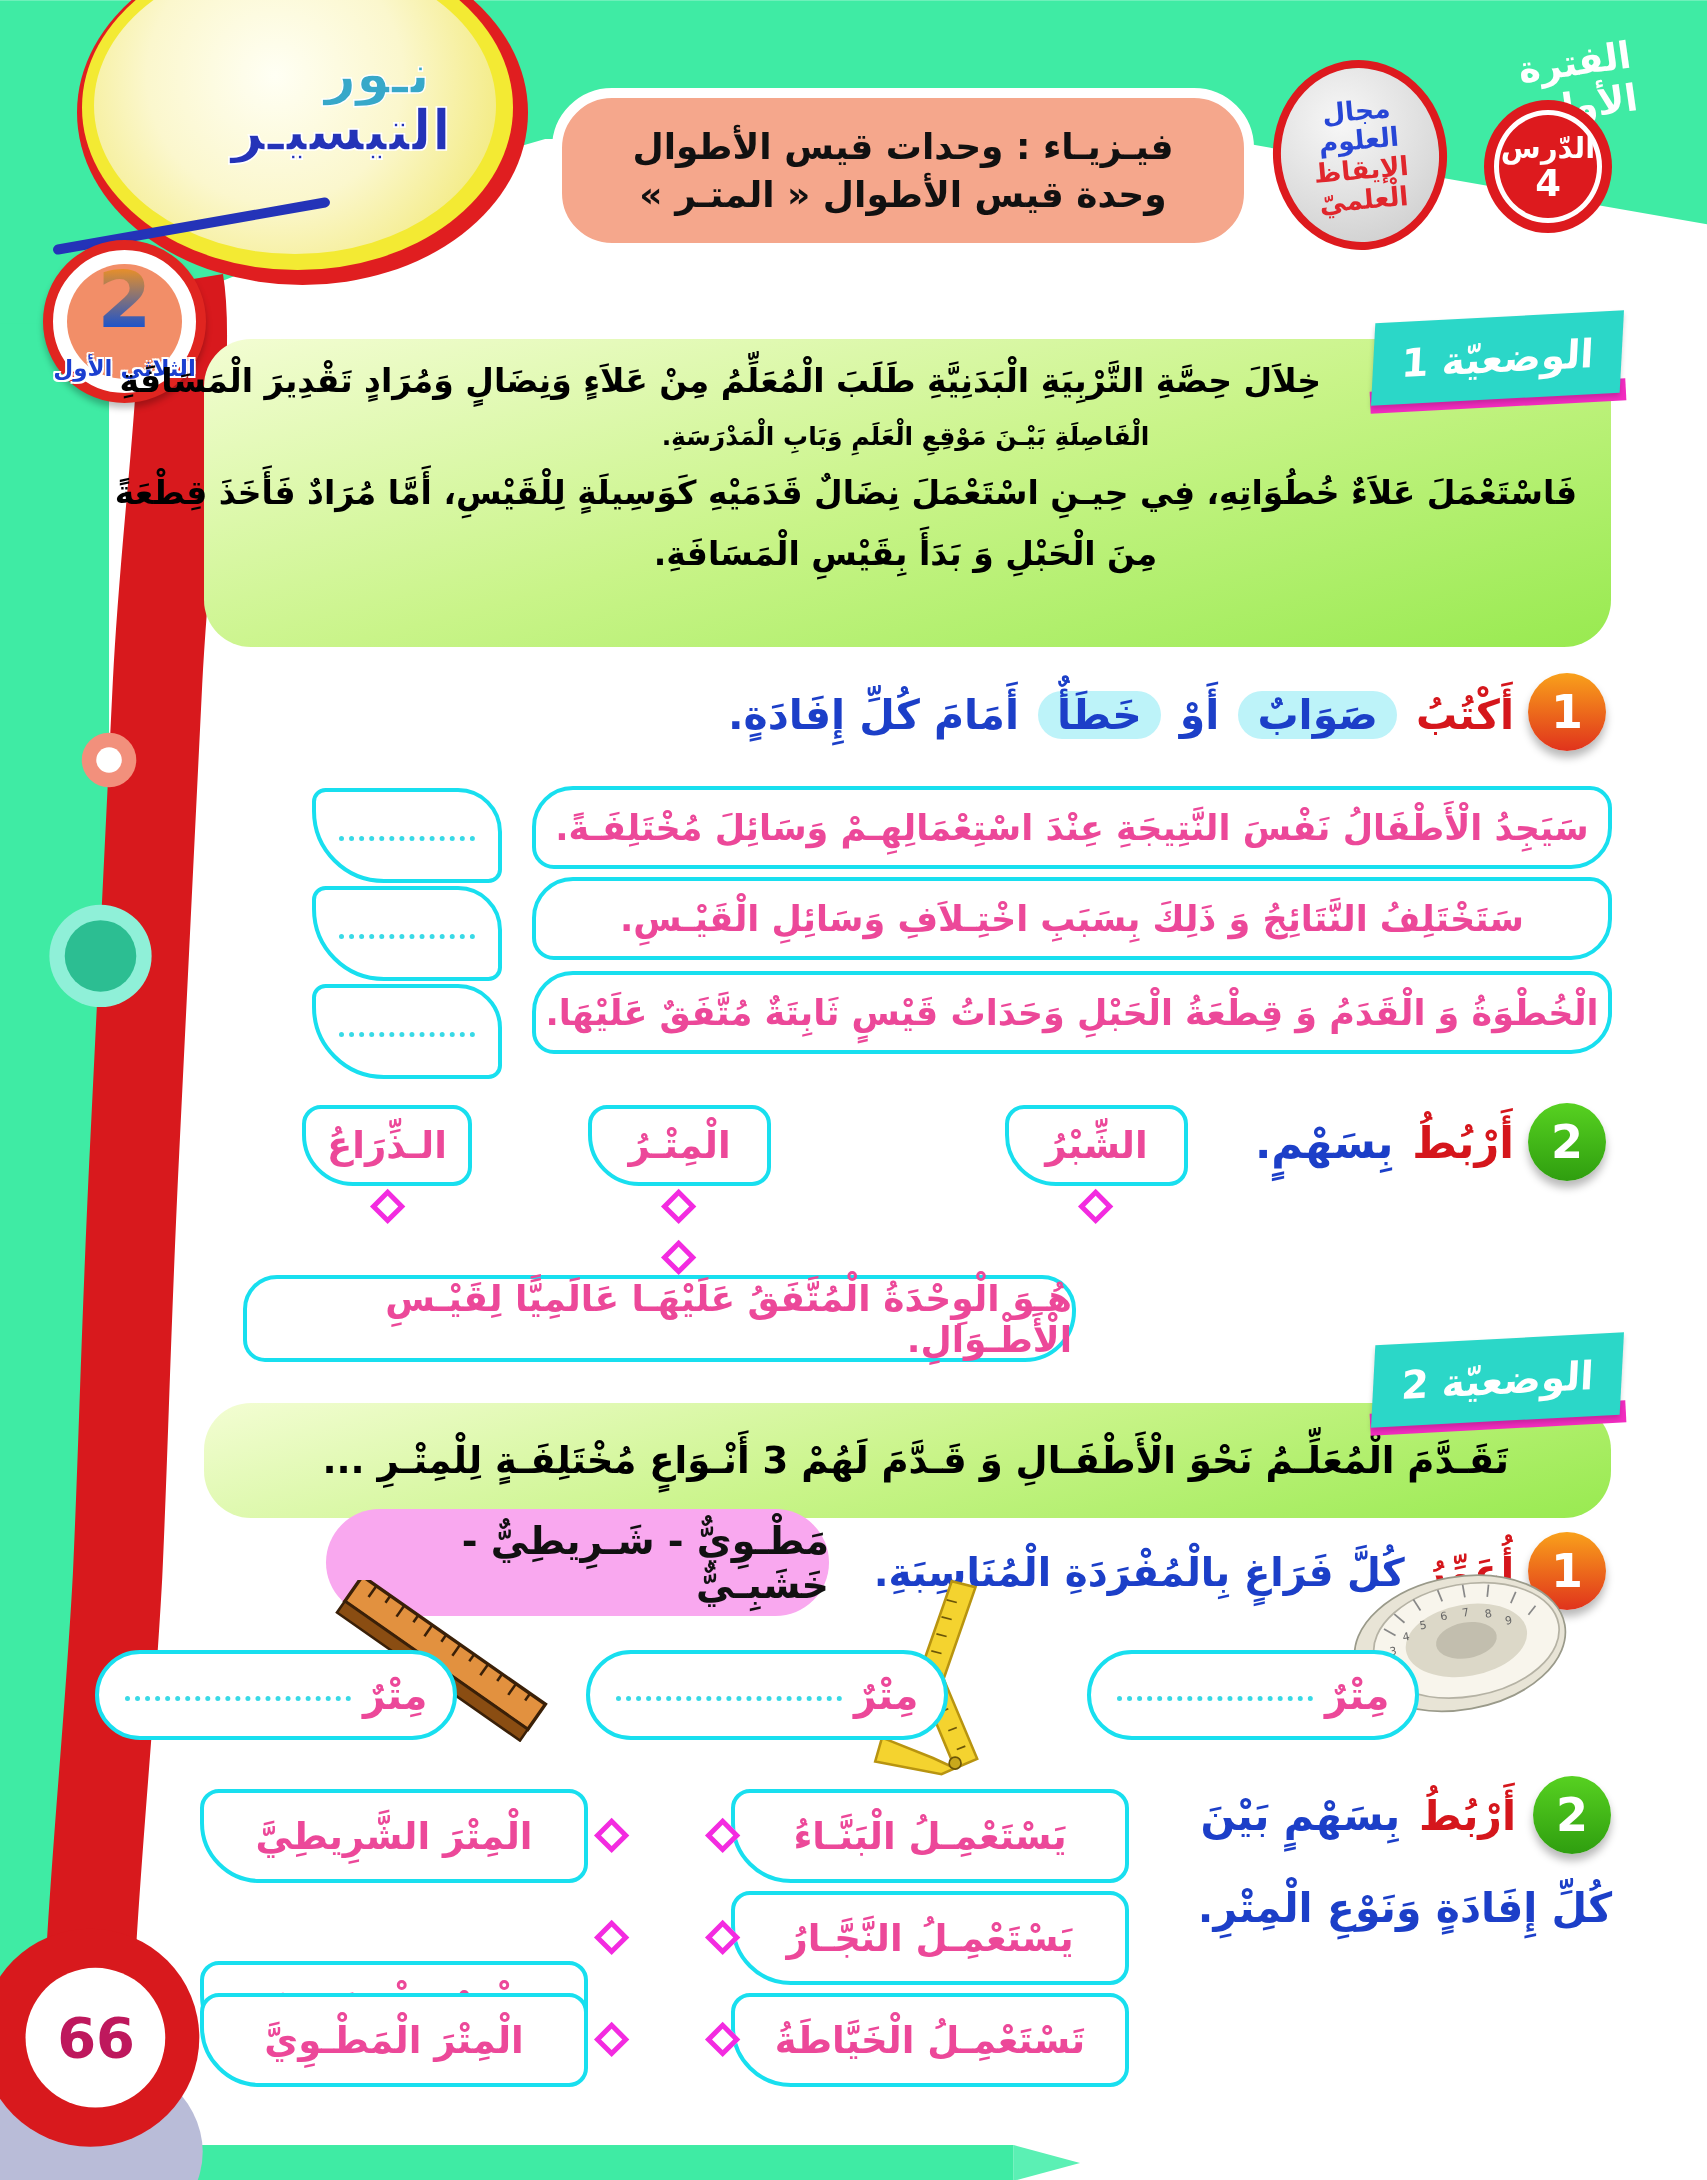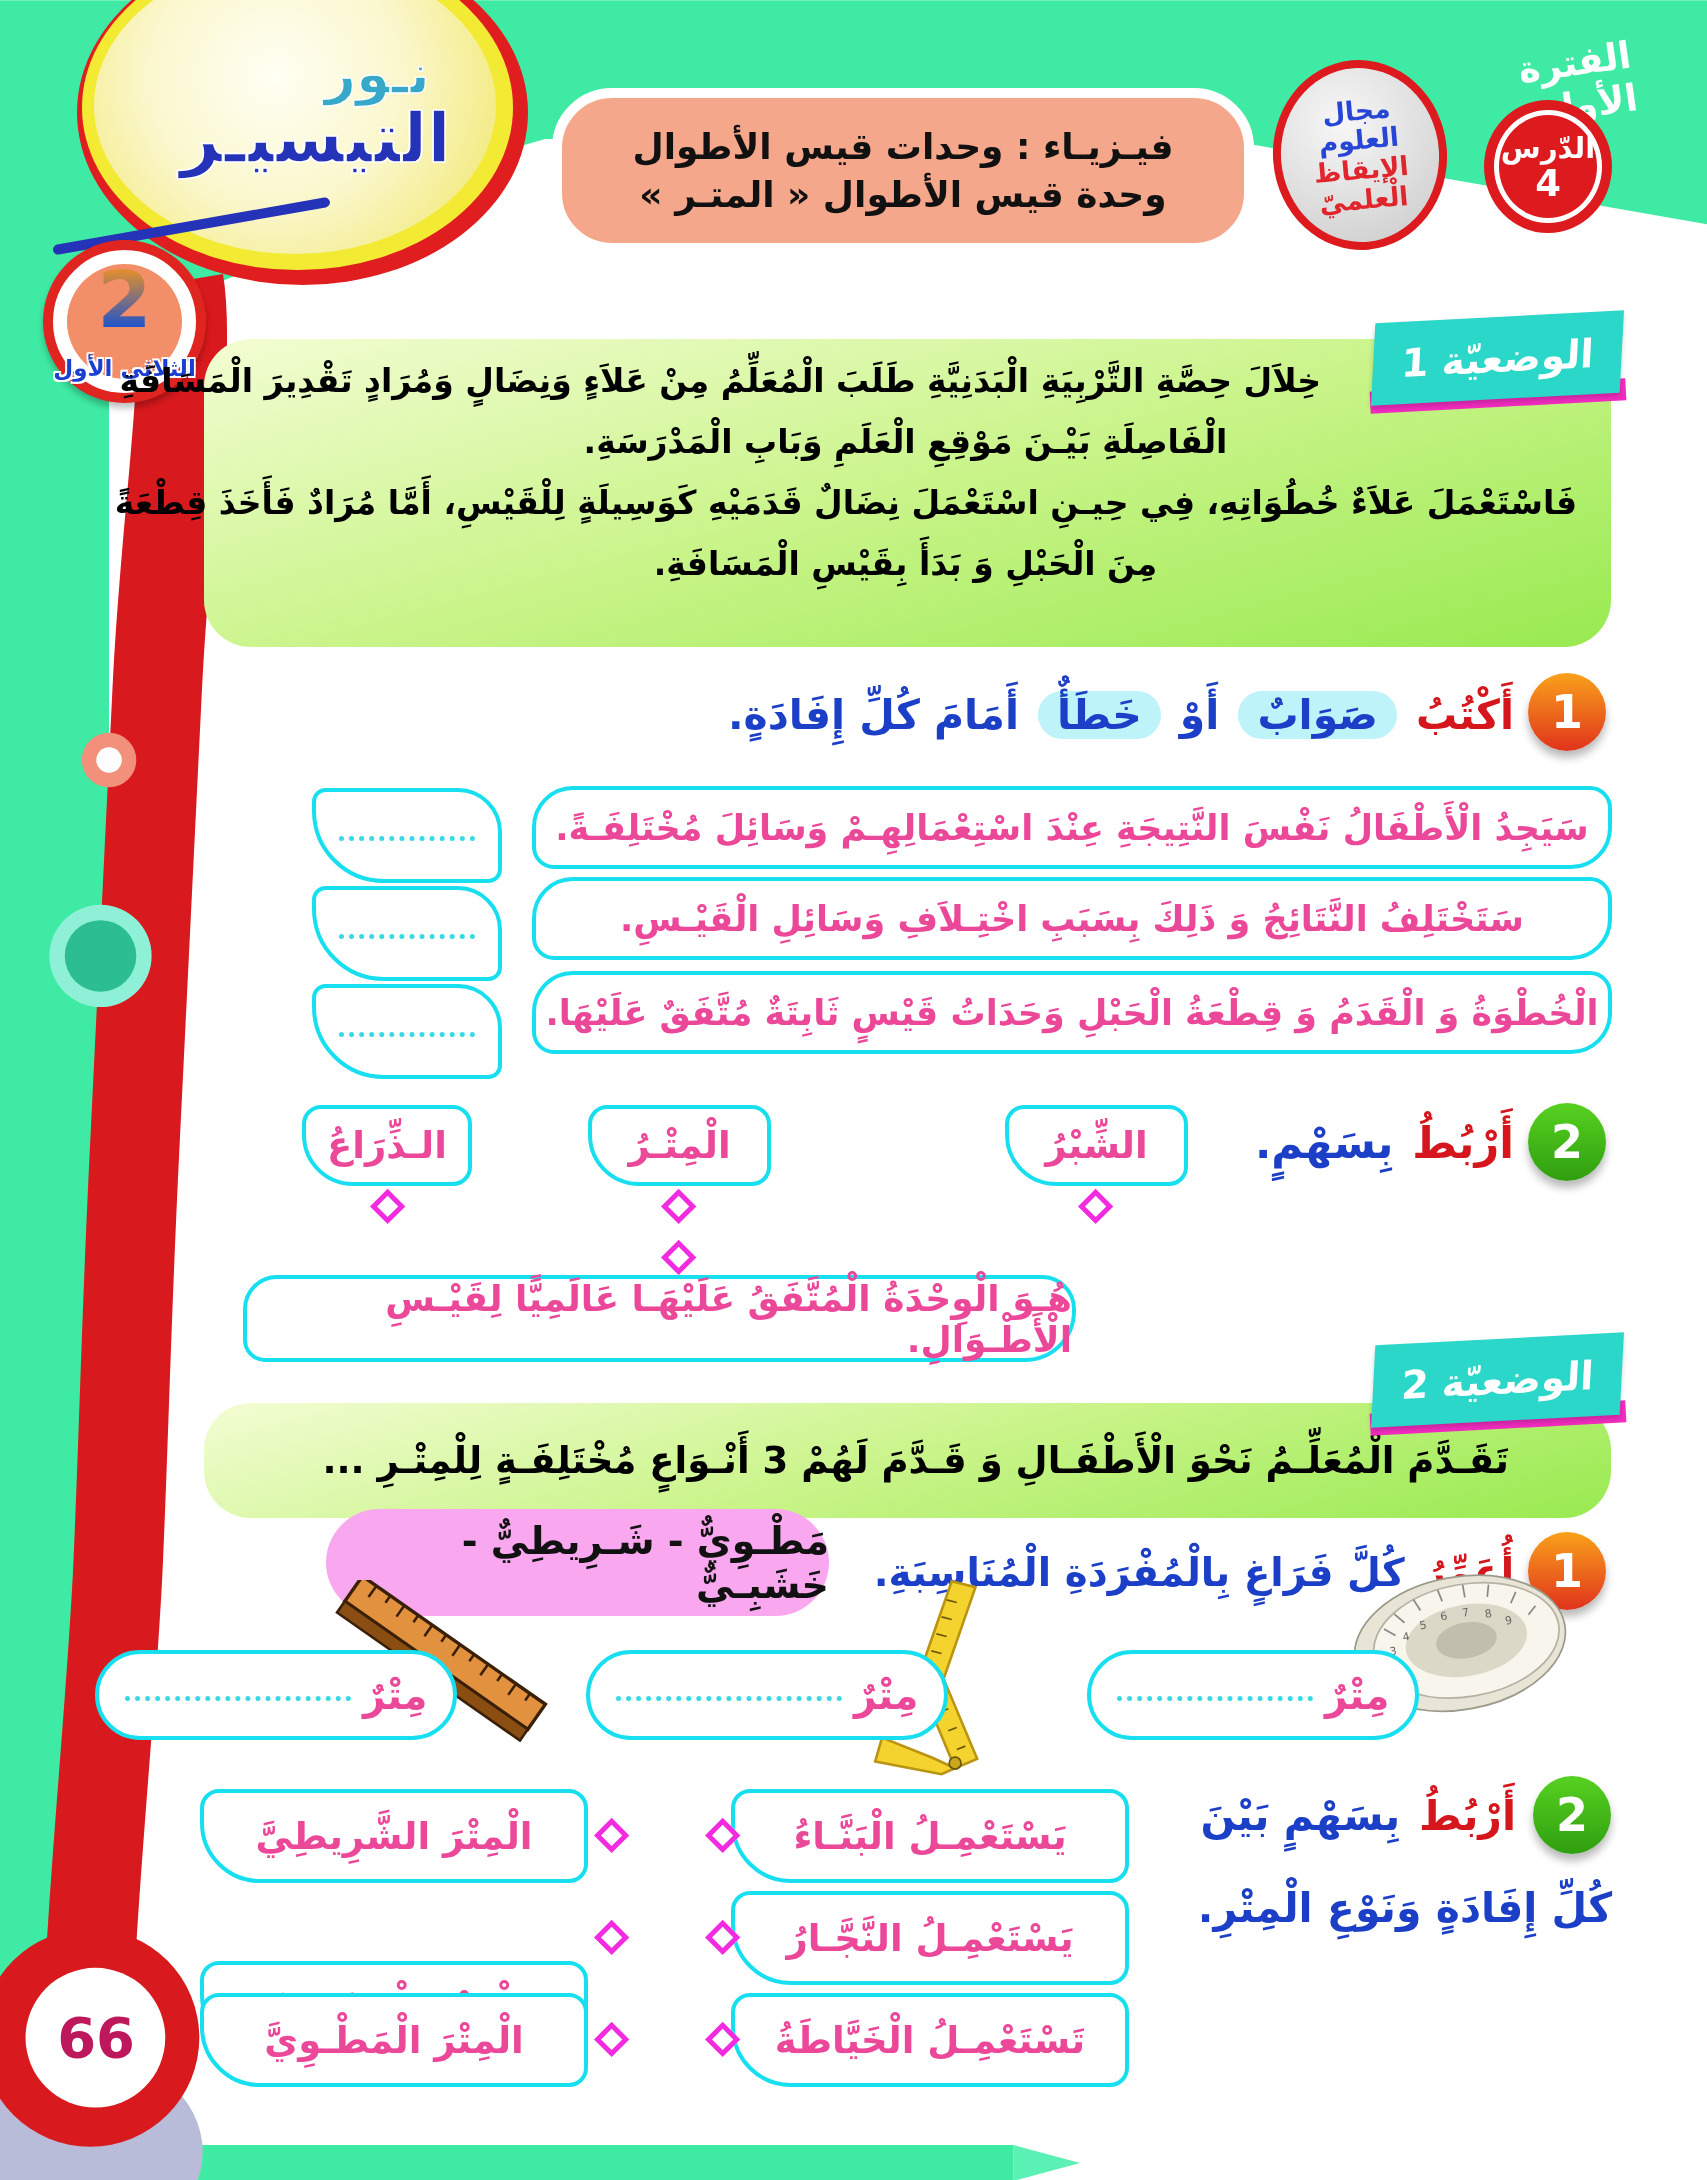--- a/index.html
+++ b/index.html
@@ -80,21 +80,21 @@
     <circle cx="118" cy="1122" r="60" fill="#8FF0D8"></circle>
     <circle cx="118" cy="1122" r="42" fill="#2CBE92"></circle>
   </svg>
 
   <div class="abs" style="left:77px;top:-60px;width:451px;height:345px;">
     <div class="logo-red"></div>
     <div class="logo-yellow"></div>
     <div class="logo-face"></div>
     <div class="abs" style="right:98px;top:102px;font-size:55px;font-weight:800;color:#37A8C9;
          -webkit-text-stroke:1.3px #fff;">نـور</div>
-    <div class="abs" style="right:77px;top:158px;font-size:69px;font-weight:800;color:#2433B8;
+    <div class="abs" style="right:77px;top:158px;font-size:56px;font-weight:800;color:#2433B8;
          -webkit-text-stroke:1.7px #fff;">التيسيـر</div>
     <div class="abs" style="left:-25.6px;top:281px;width:281px;height:10.2px;background:#2433B8;border-radius:6.8px;
          transform:rotate(-10deg);"></div>
   </div>
 
   <div class="abs" style="left:552px;top:88px;width:702px;height:165px;background:#F5A78C;
        border:10.2px solid #ffffff;border-radius:60px;box-sizing:border-box;display:flex;flex-direction:column;
        align-items:center;justify-content:center;gap:6.8px;">
     <div style="font-size:36px;font-weight:800;color:#111;">فيـزيـاء : وحدات قيس الأطوال</div>
     <div style="font-size:36px;font-weight:800;color:#111;">وحدة قيس الأطوال « المتـر »</div>
@@ -121,21 +121,21 @@
     <div class="term-inner"></div>
     <div class="abs" style="left:0;top:5.1px;width:100%;text-align:center;font-size:78px;font-weight:800;
          background:linear-gradient(180deg,#F7941D 10%,#1F54C9 80%);-webkit-background-clip:text;
          background-clip:text;color:transparent;">2</div>
     <div class="abs outline-w" style="left:0;bottom:12px;width:100%;text-align:center;font-size:23px;
          font-weight:800;color:#1B3FD0;">الثلاثي الأول</div>
   </div>
 
   <div class="gsit" style="left:204px;top:339px;width:1407px;height:308px;padding:22px 34px 0 30px;box-sizing:border-box;">
     <div class="sit-line" style="font-size:33px;text-align:right;padding-right:256px;">خِلاَلَ حِصَّةِ التَّرْبِيَةِ الْبَدَنِيَّةِ طَلَبَ الْمُعَلِّمُ مِنْ عَلاَءٍ وَنِضَالٍ وَمُرَادٍ تَقْدِيرَ الْمَسَافَةِ</div>
-    <div class="sit-line" style="font-size:33px;text-align:center;margin-top:22px;">الْفَاصِلَةِ بَيْـنَ مَوْقِعِ الْعَلَمِ وَبَابِ الْمَدْرَسَةِ.</div>
+    <div class="sit-line" style="font-size:25px;text-align:center;margin-top:22px;">الْفَاصِلَةِ بَيْـنَ مَوْقِعِ الْعَلَمِ وَبَابِ الْمَدْرَسَةِ.</div>
     <div class="sit-line" style="font-size:33px;text-align:right;margin-top:22px;">فَاسْتَعْمَلَ عَلاَءٌ خُطُوَاتِهِ، فِي حِيـنِ اسْتَعْمَلَ نِضَالٌ قَدَمَيْهِ كَوَسِيلَةٍ لِلْقَيْسِ، أَمَّا مُرَادٌ فَأَخَذَ قِطْعَةً</div>
     <div class="sit-line" style="font-size:33px;text-align:center;margin-top:22px;">مِنَ الْحَبْلِ وَ بَدَأَ بِقَيْسِ الْمَسَافَةِ.</div>
   </div>
   <div class="sitmag" style="left:1370px;top:385px;width:256px;"></div>
   <div class="sitlabel" style="left:1373px;top:317px;width:249px;height:82px;">الوضعيّة 1</div>
 
   <div class="num-badge nb-orange" style="left:1528px;top:673px;">1</div>
   <div class="instr" style="right:193px;top:678px;height:73px;font-size:41px;">
     <span class="red-t">أَكْتُبُ</span>
     <span class="pill">صَوَابٌ</span>

